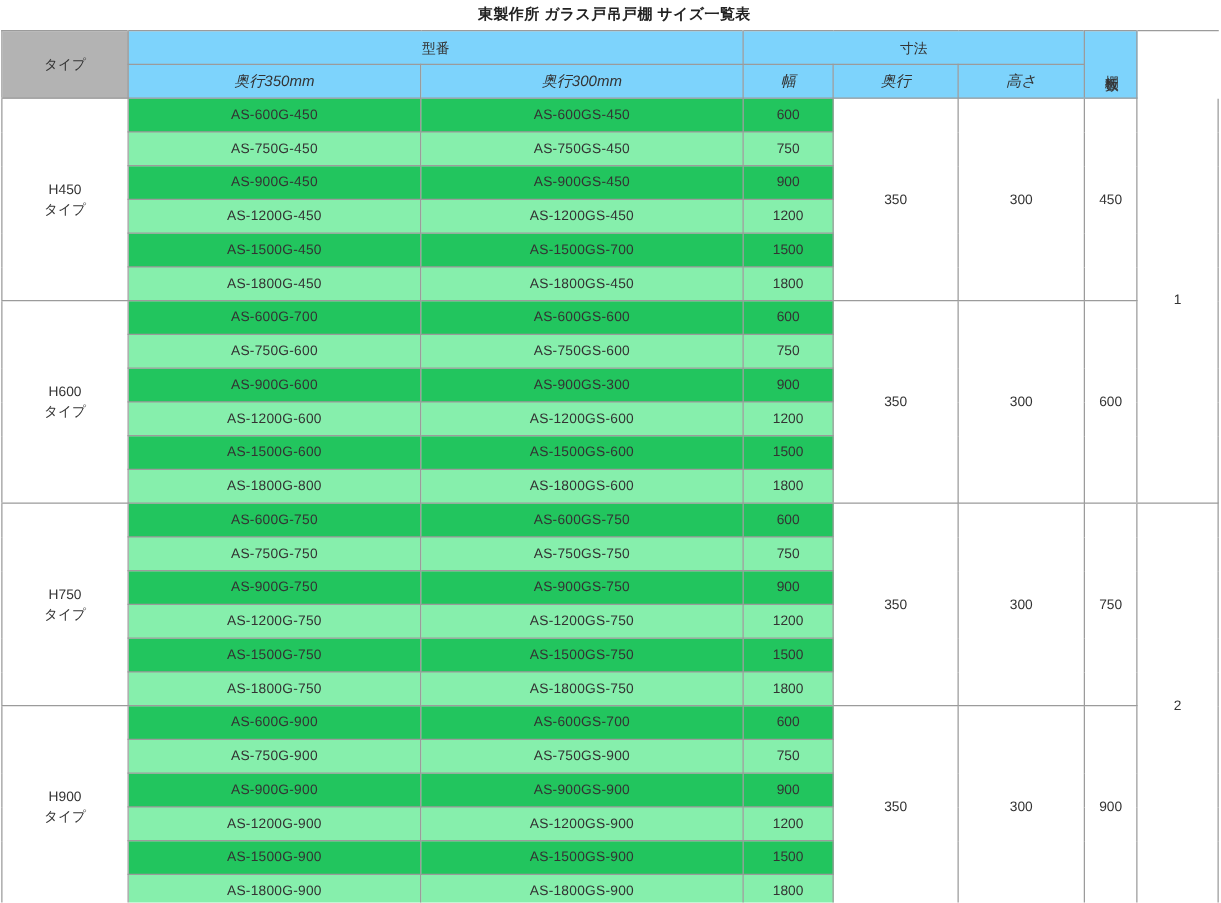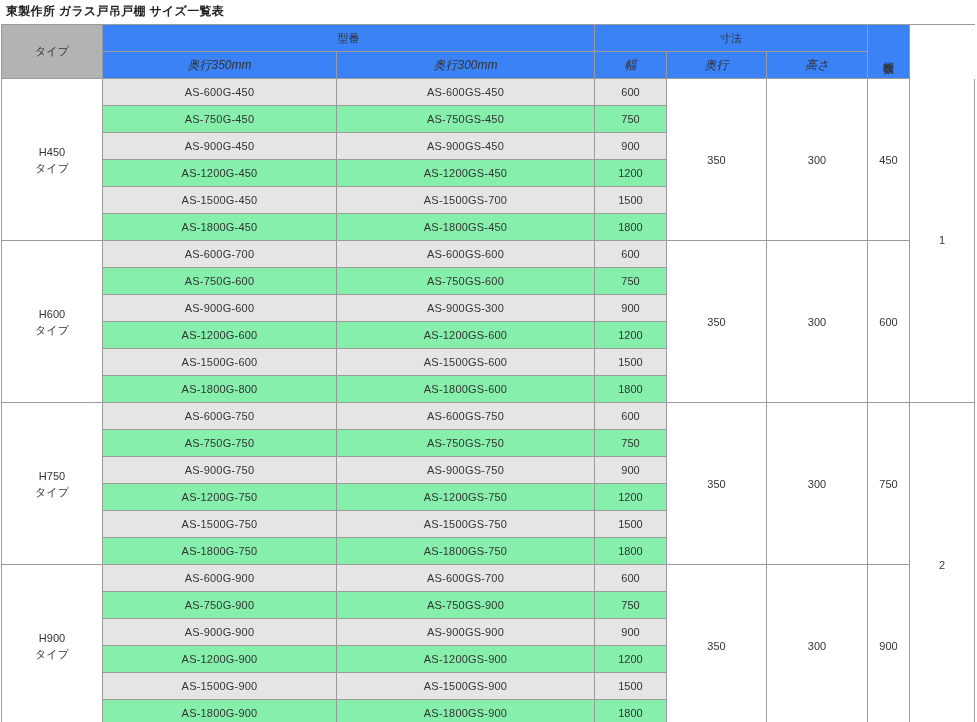--- a/index.html
+++ b/index.html
@@ -13,41 +13,42 @@
     font-family: "Liberation Sans", sans-serif;
     color: #333333;
     overflow: hidden;
   }
   .page-title {
     font-size: 12px;
     font-weight: bold;
     color: #222222;
     padding: 3px 0 4px 6px;
     letter-spacing: 0.3px;
+    text-align: center;
   }
   table.size-table {
     border-collapse: collapse;
     table-layout: fixed;
     width: 974px;
     margin-left: 1px;
     border-top: 1px solid #9b9b9b;
     border-left: 1px solid #9b9b9b;
   }
   table.size-table td, table.size-table th {
     border-right: 1px solid #9b9b9b;
     border-bottom: 1px solid #9b9b9b;
     font-weight: normal;
     font-size: 11px;
     text-align: center;
     vertical-align: middle;
     padding: 0;
     color: #333333;
   }
   .hdr {
-    background: #3b82f6;
+    background: #7dd3fc;
     color: #ffffff;
     font-size: 12px;
     height: 26px;
   }
   .hdr.sub {
     height: 26px;
     font-size: 12px;
     font-style: italic;
   }
   .hdr-type {
@@ -79,21 +80,21 @@
     writing-mode: vertical-rl;
     text-orientation: upright;
     letter-spacing: 1px;
     display: inline-block;
     line-height: 14px;
   }
   .row-alt td {
     background: #86efac;
   }
   .row-plain td {
-    background: #e5e5e5;
+    background: #22c55e;
   }
   td.white-bg { background: #ffffff !important; }
 </style>
 </head>
 <body>
 
 <div class="page-title">東製作所  ガラス戸吊戸棚  サイズ一覧表</div>
 
 <table class="size-table">
   <colgroup>

